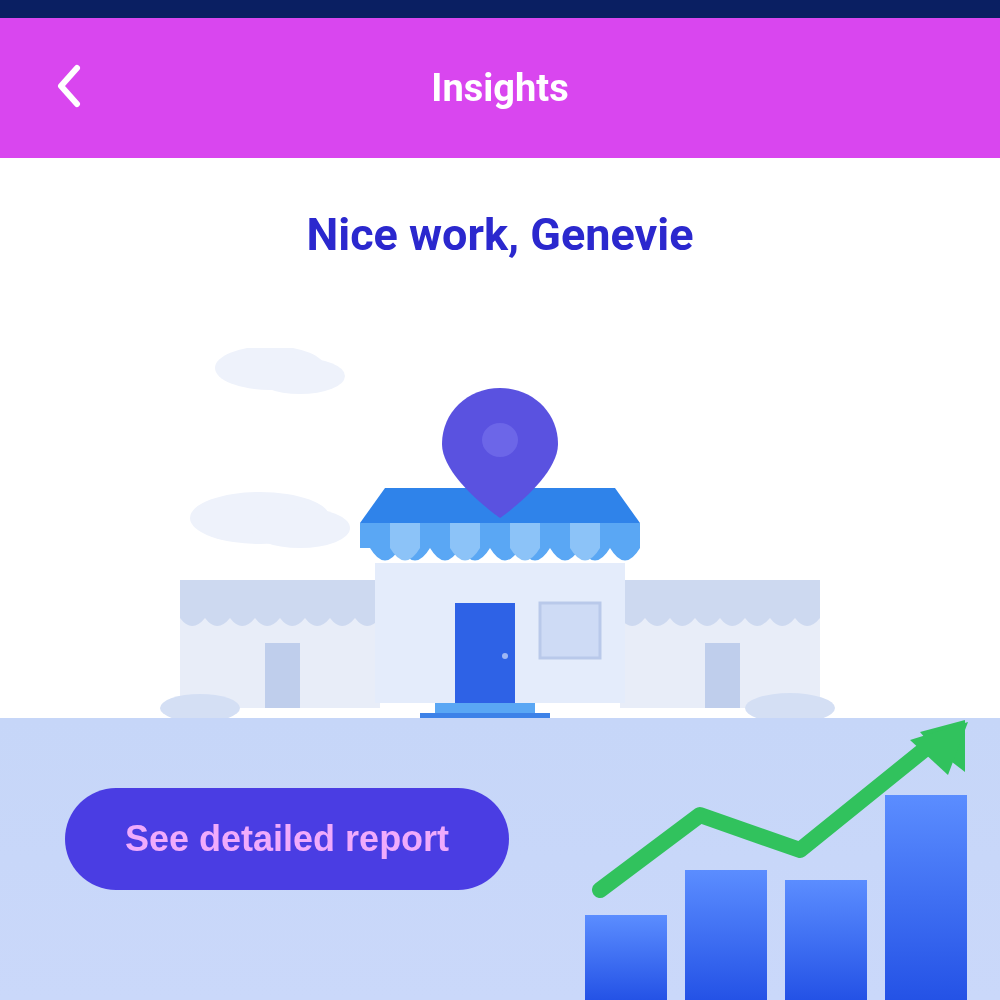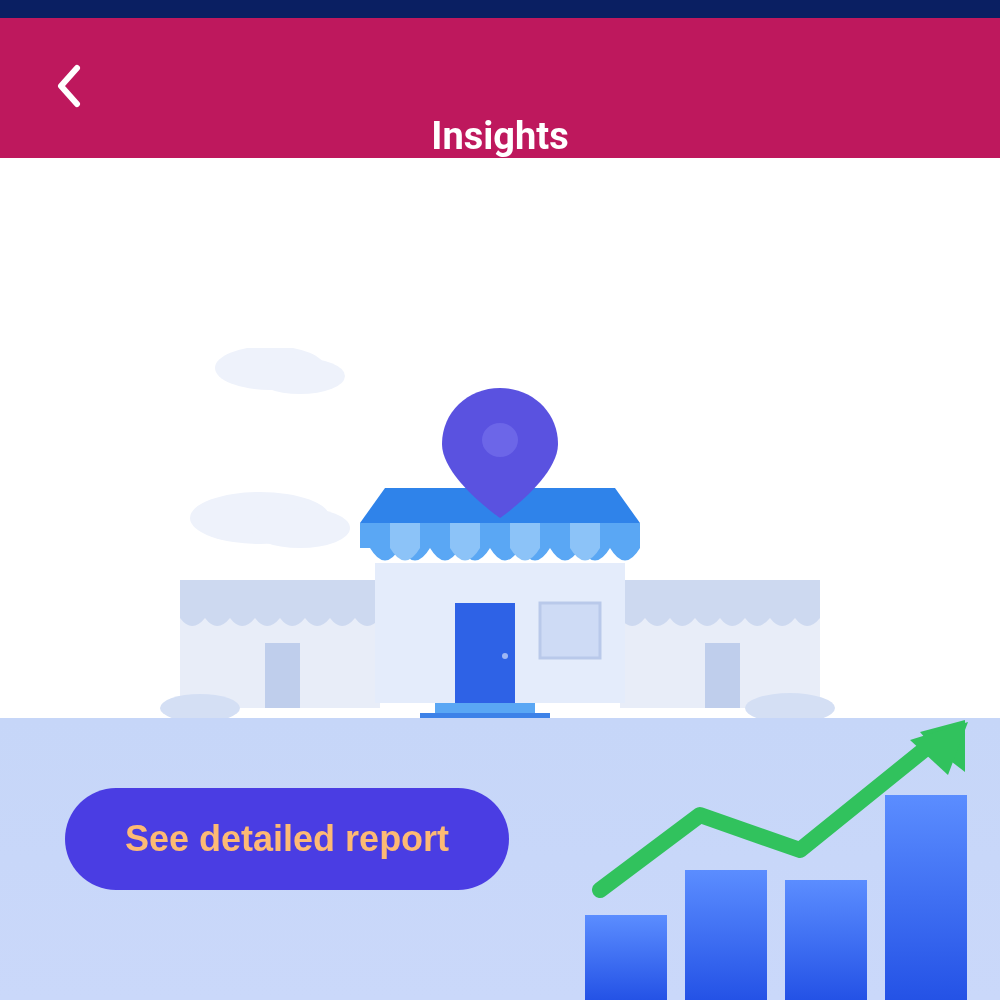--- a/index.html
+++ b/index.html
@@ -5,23 +5,23 @@
   * { margin: 0; padding: 0; box-sizing: border-box; }
   body {
     width: 1000px;
     height: 1000px;
     font-family: -apple-system, BlinkMacSystemFont, "Segoe UI", Roboto, Helvetica, Arial, sans-serif;
     background: #0a1f62;
     overflow: hidden;
   }
   .header {
     height: 140px;
-    background: #be185d;
+    background: #d946ef;
     display: flex;
-    align-items: flex-end;
+    align-items: center;
     justify-content: center;
     position: relative;
     margin-top: 18px;
   }
   .back-btn {
     position: absolute;
     left: 55px;
     top: 50%;
     transform: translateY(-50%);
     cursor: pointer;
@@ -61,21 +61,21 @@
   .footer-area {
     background: linear-gradient(#c6d6f8, #cad8fa);
     height: 282px;
     position: relative;
   }
   .cta-button {
     position: absolute;
     left: 65px;
     top: 70px;
     background: #4a3de3;
-    color: #fdba74;
+    color: #f0abfc;
     font-size: 36px;
     font-weight: 600;
     padding: 30px 60px;
     border-radius: 60px;
     border: none;
     cursor: pointer;
   }
   .bar-chart {
     position: absolute;
     right: 20px;
@@ -90,20 +90,21 @@
 <div class="header">
   <div class="back-btn">
     <svg width="28" height="44" viewBox="0 0 28 44">
       <path d="M22 4 L6 22 L22 40" stroke="#fff" stroke-width="6" fill="none" stroke-linecap="round" stroke-linejoin="round"></path>
     </svg>
   </div>
   <div class="header-title">Insights</div>
 </div>
 
 <div class="content">
+  <div class="greeting-title">Nice work, Genevie</div>
 
   <svg class="illustration" viewBox="0 0 800 370">
 
     <ellipse cx="170" cy="20" rx="55" ry="22" fill="#eef2fb"></ellipse>
     <ellipse cx="200" cy="28" rx="45" ry="18" fill="#eef2fb"></ellipse>
     <ellipse cx="160" cy="170" rx="70" ry="26" fill="#eef2fb"></ellipse>
     <ellipse cx="200" cy="180" rx="50" ry="20" fill="#eef2fb"></ellipse>
 
     <g opacity="0.9">
       <rect x="80" y="265" width="200" height="95" fill="#e6ecf8"></rect>

